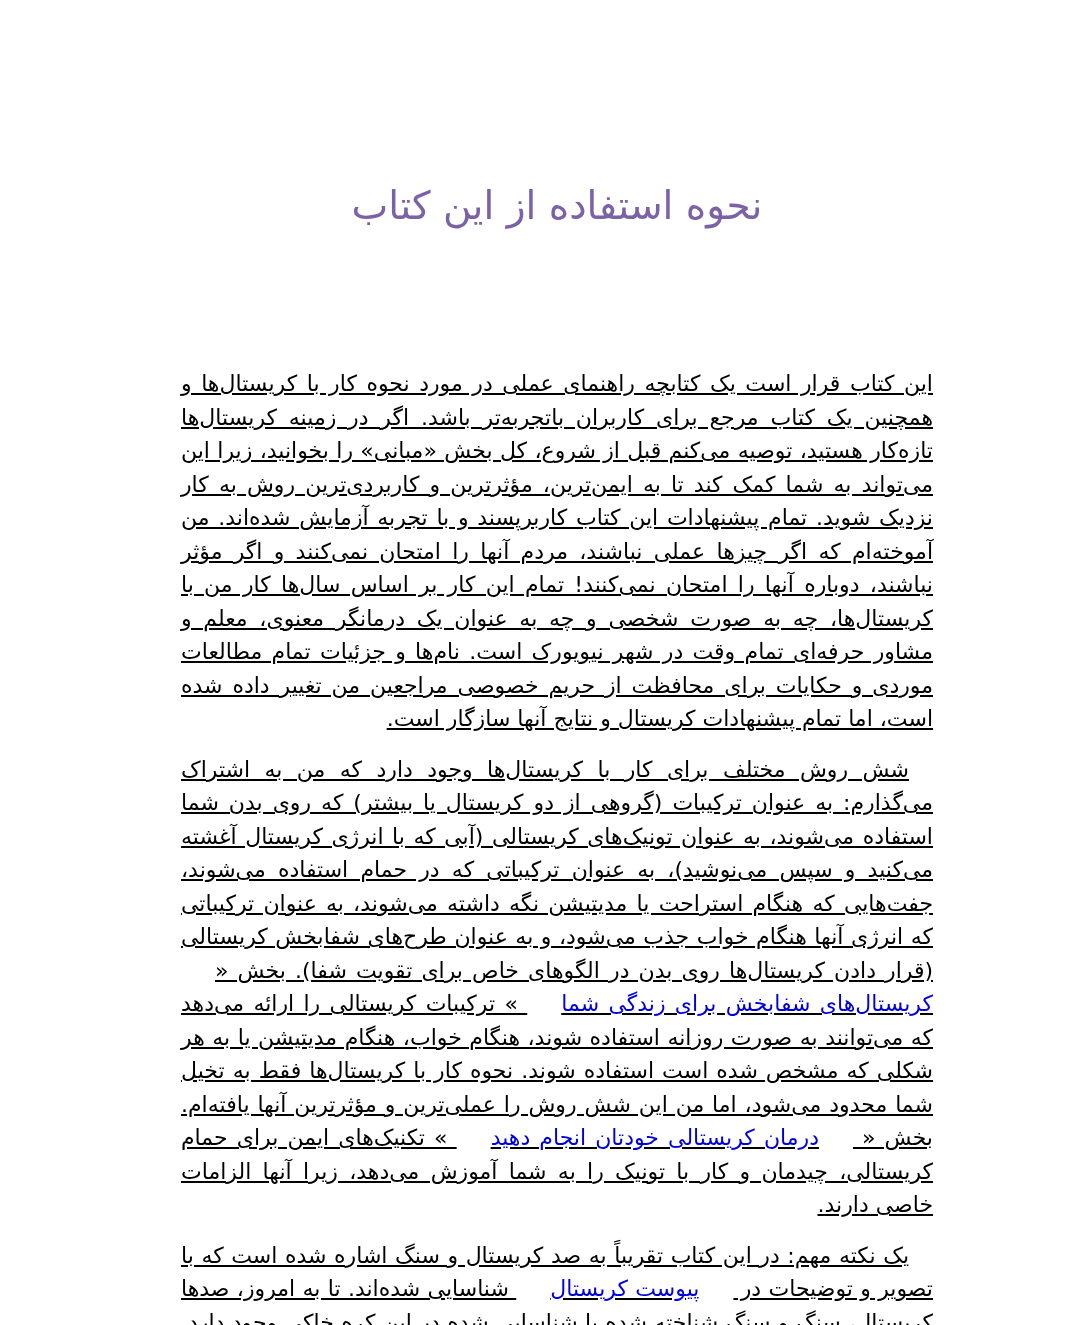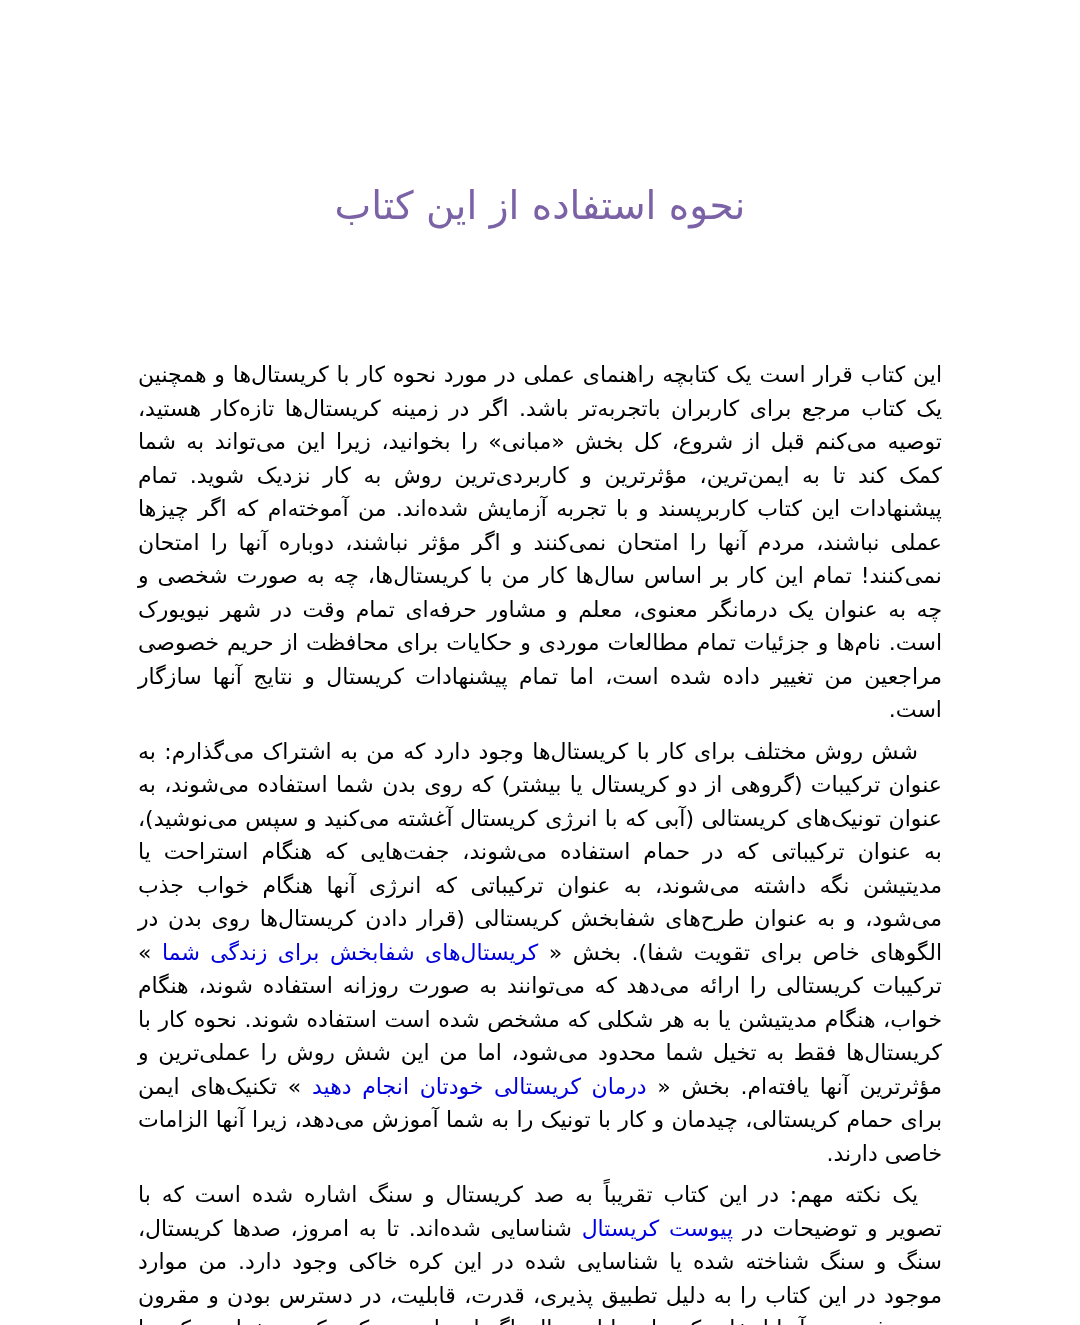--- a/index.html
+++ b/index.html
@@ -1,21 +1,21 @@
 <!DOCTYPE html>
 <html lang="fa" dir="rtl" style="--title-color: #7b61a6; --link-color: #0000dd; --body-color: #000000; --page-bg: #ffffff;"><head>
 <meta charset="utf-8">
 <style>
   :root {
     --title-color: #7b61a6;
     --link-color: #0000dd;
     --body-color: #000000;
     --page-bg: #ffffff;
   }
-  * { box-sizing: border-box; }
+  * { box-sizing: border-box; padding-left: 34px; }
   html, body { margin: 0; padding: 0; background: #e8e8e8; }
   .page {
     position: relative;
     width: 1080px;
     height: 1325px;
     margin: 0 auto;
     background: var(--page-bg);
     overflow: hidden;
     font-family: "DejaVu Sans", sans-serif;
     direction: rtl;
@@ -35,21 +35,21 @@
   .body-text {
     position: absolute;
     top: 350px;
     right: 130px;
     width: 820px;
     font-size: 22px;
     line-height: 33.5px;
     text-align: justify;
     color: var(--body-color);
   }
-  .para { margin: 8px; padding: 0; }
+  .para { margin: 17px; padding: 0; text-decoration: underline; }
   .para.indent { text-indent: 24px; }
   .link { color: var(--link-color); cursor: pointer; }
 </style>
 </head>
 <body>
 
 <div class="page">
 
   <h1 class="title">نحوه استفاده از این کتاب</h1>
 

